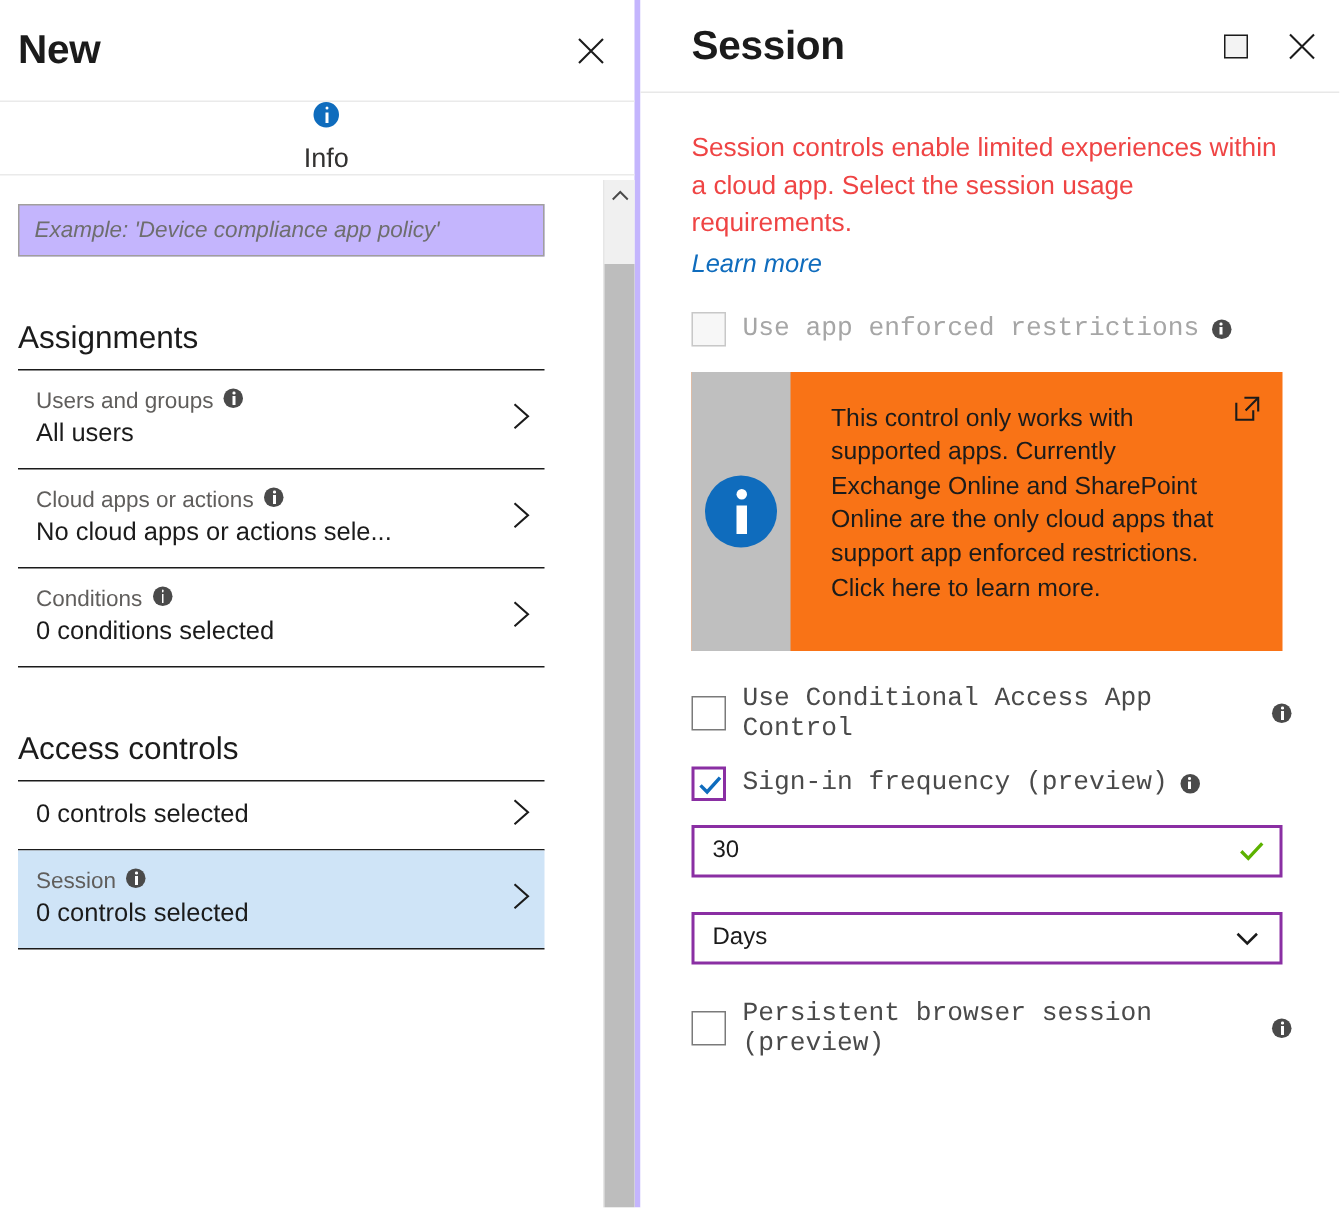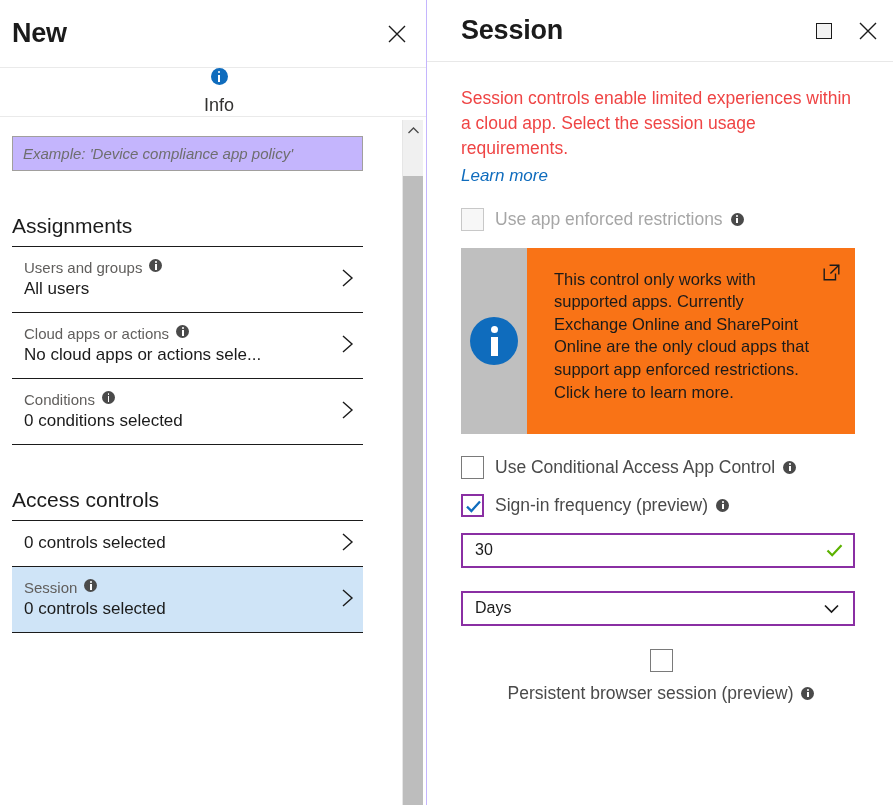--- a/index.html
+++ b/index.html
@@ -9,21 +9,21 @@
     background: #ffffff;
     overflow: hidden;
   }
   .app { position: relative; width: 893px; height: 805px; display: flex; }
 
   
   .left-panel {
     position: relative;
     width: 427px; height: 805px;
     background: #ffffff;
-    border-right: 1px solid #c4b5fd;
+    border-right: 4px solid #c4b5fd;
     flex: 0 0 427px;
   }
   .lp-header {
     height: 68px;
     display: flex; align-items: center; justify-content: space-between;
     padding: 0 14px 0 12px;
     border-bottom: 1px solid #eaeaea;
   }
   .lp-title {
     font-size: 27px; font-weight: bold; color: #1b1b1b;
@@ -168,20 +168,21 @@
     max-width: 392px;
   }
   .learn-more {
     display: inline-block; margin-top: 5px;
     font-size: 17px; color: #0f6cbd; text-decoration: none; cursor: pointer; font-style: italic;
   }
 
   .cb-row {
     display: flex; align-items: center; gap: 11px;
     margin-top: 20px;
+    font-family: Liberation Mono, monospace;
   }
   .cb-row.tight { margin-top: 15px; }
   .cbx {
     width: 23px; height: 23px; flex: 0 0 23px;
     border: 1.6px solid #7a7a7a; background: #fff;
     position: relative; cursor: pointer;
   }
   .cbx.disabled { border-color: #c8c8c8; background: #f7f7f7; cursor: default; }
   .cbx.checked {
     border: 2px solid #8a2fa3;
@@ -432,21 +433,21 @@
       <div class="field-box" style="margin-top:23px;">
         <span class="val">Days</span>
         <span class="sel-chev">
           <svg width="19" height="13" viewBox="0 0 19 13">
               <path d="M3 3.5 L9.5 10 L16 3.5" stroke="#1b1b1b" stroke-width="1.7" fill="none"></path>
             </svg>
         </span>
       </div>
 
       
-      <div class="cb-row" style="margin-top:23px;flex-direction:column;">
+      <div class="cb-row" style="margin-top:23px;">
         <span class="cbx"></span>
         <span class="cb-label">
           <span>Persistent browser session (preview)</span>
           <span class="info-dot"></span>
         </span>
       </div>
 
     </div>
   </div>
 </div>

